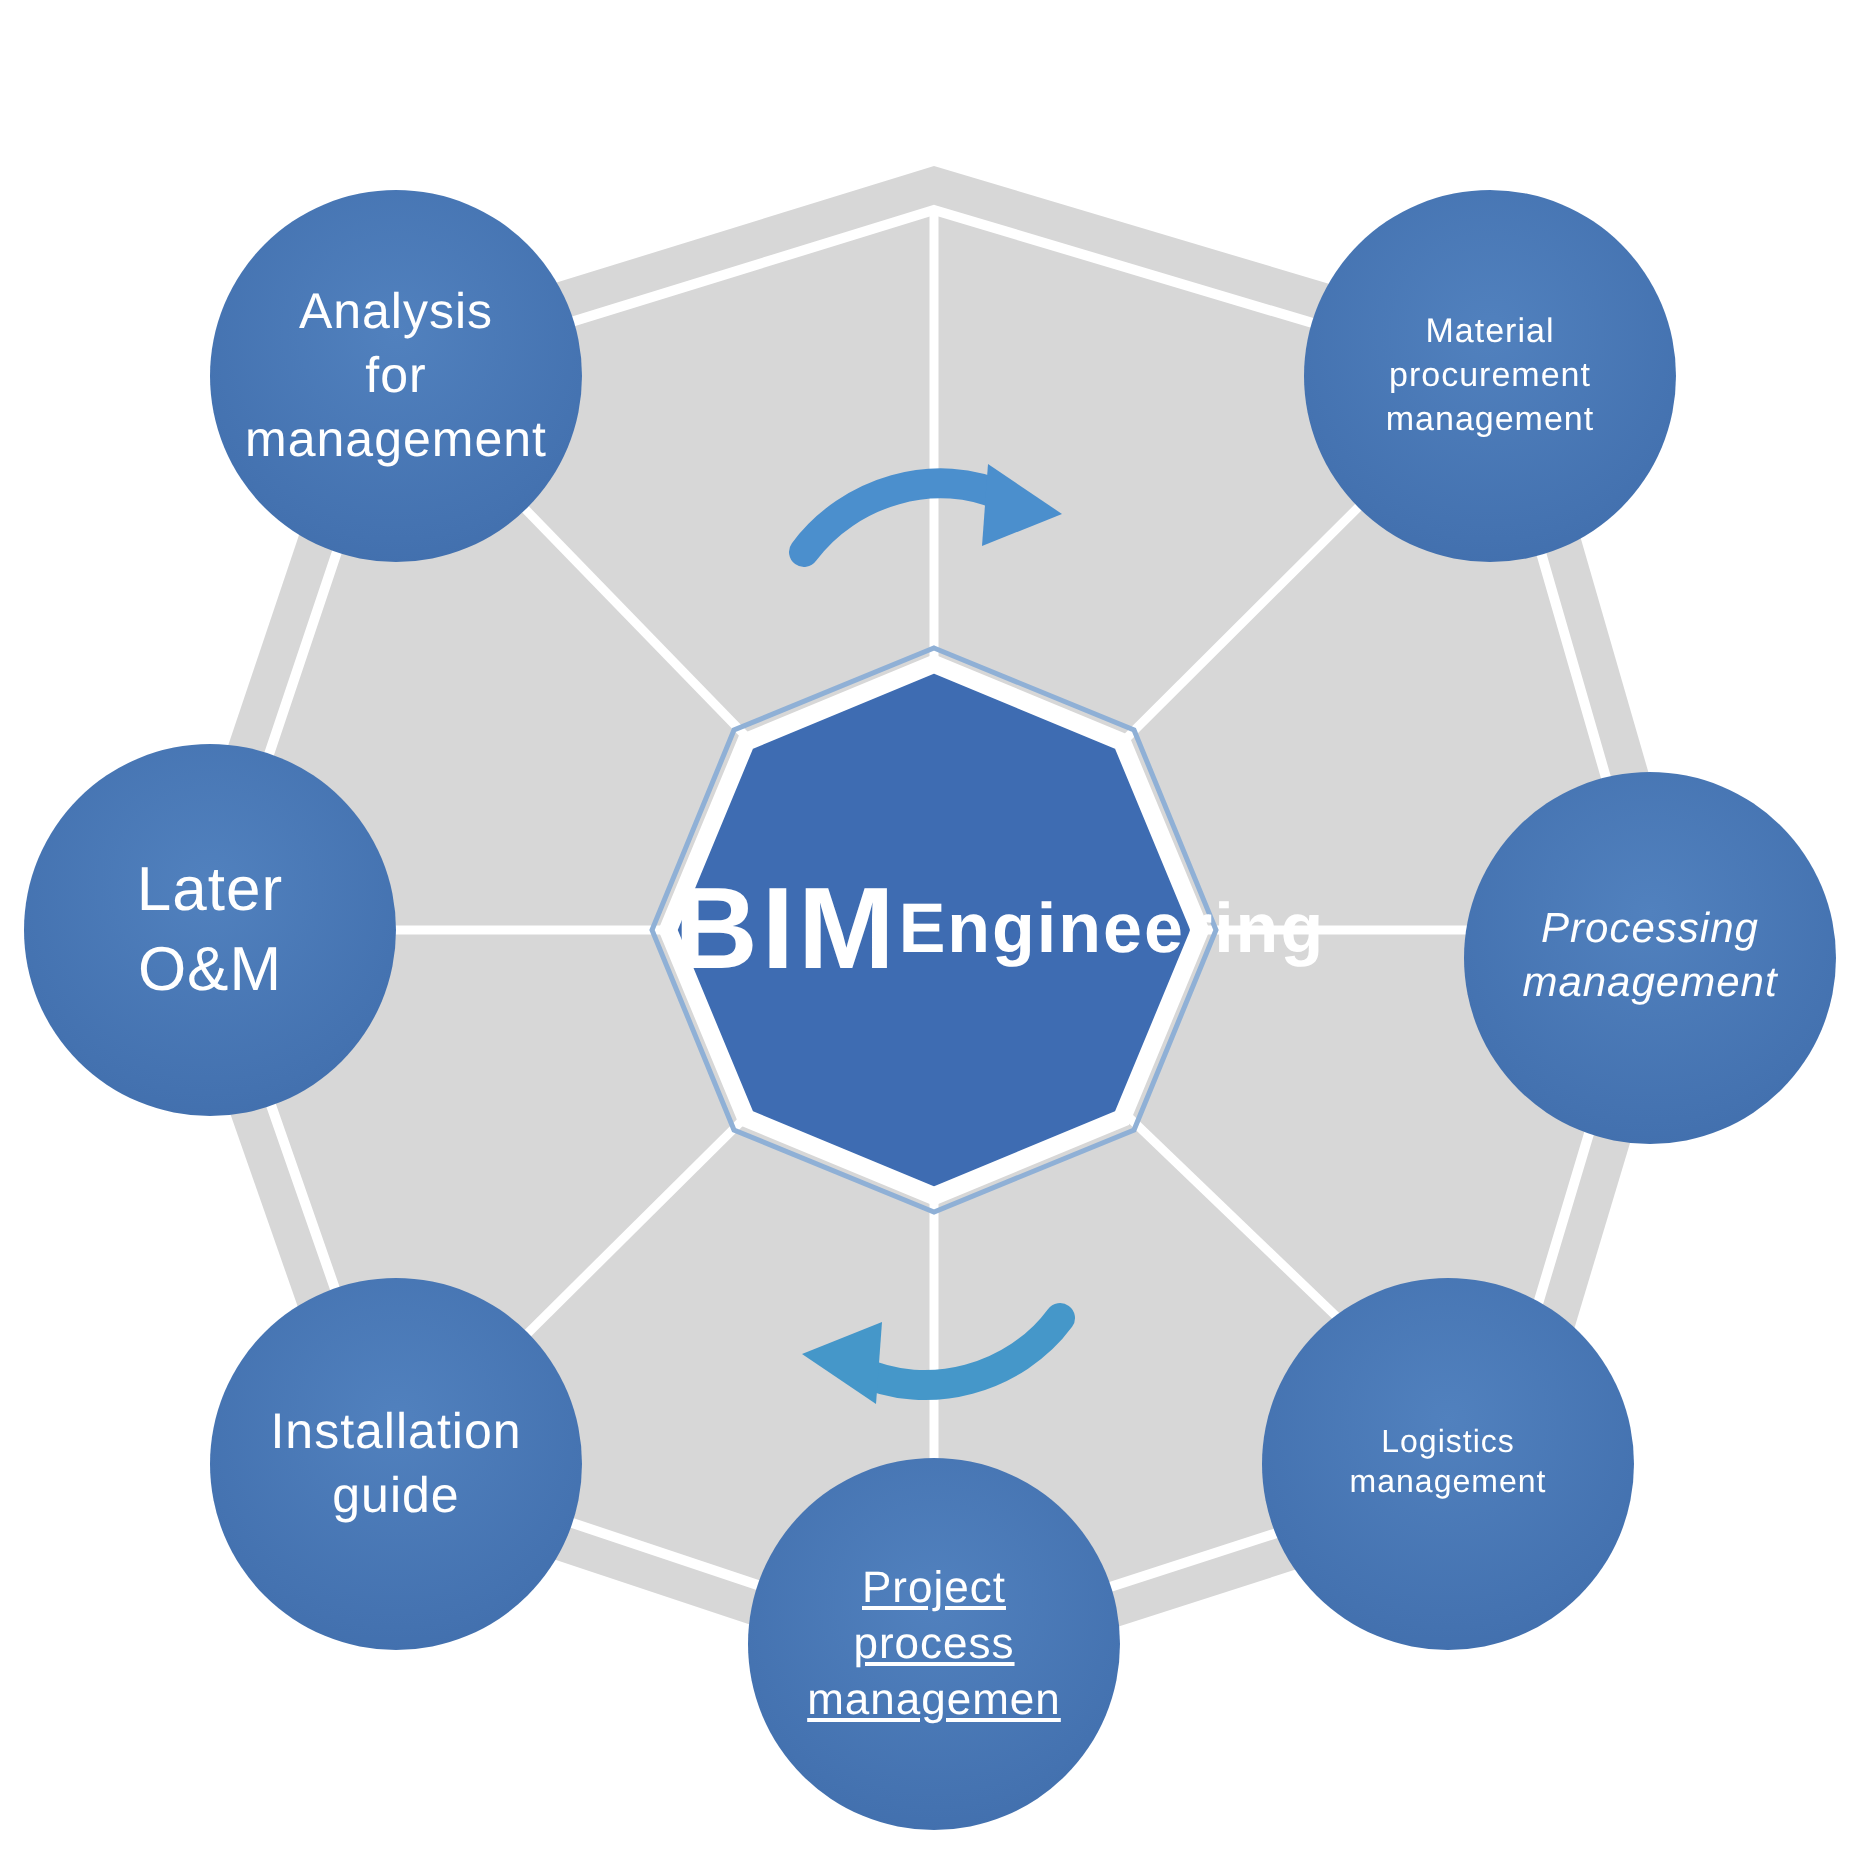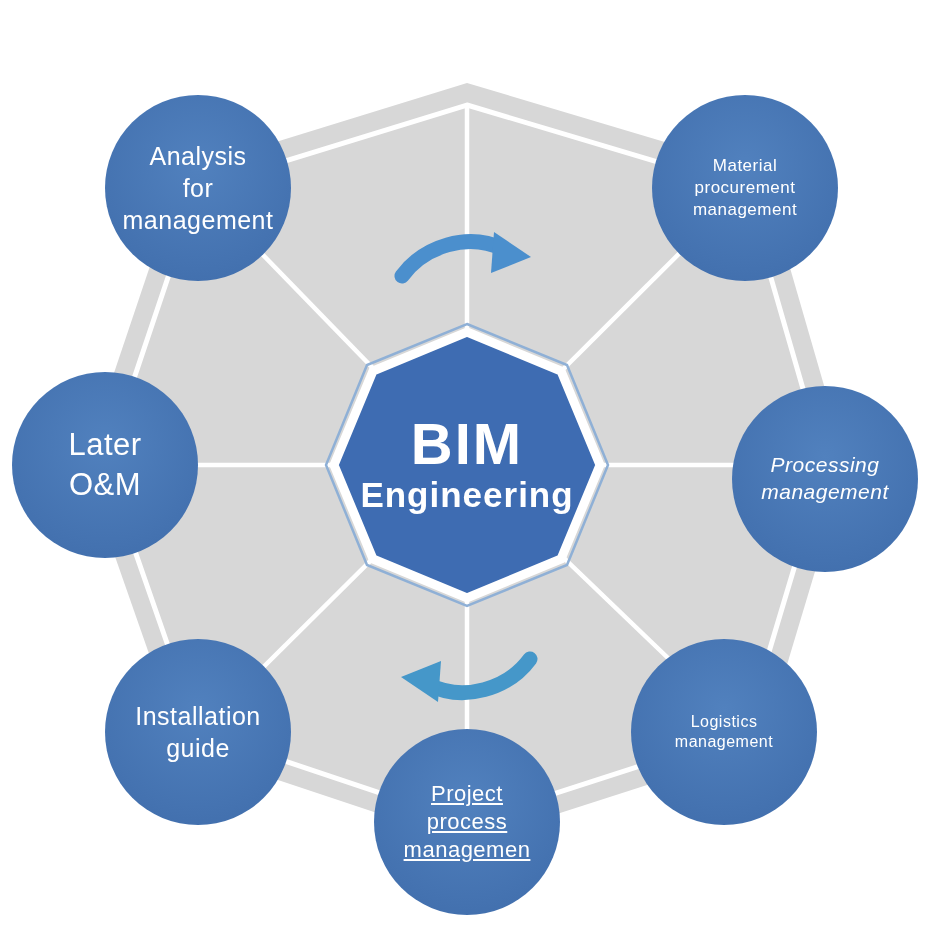--- a/index.html
+++ b/index.html
@@ -47,23 +47,22 @@
   .node-left         { left: 12px;  top: 372px; font-size: 31px; }
   .node-top-left     { left: 105px; top: 95px;  font-size: 25px; }
 
   .center-label {
     position: absolute;
     left: 337px;
     top: 385px;
     width: 260px;
     height: 160px;
     display: flex;
-    flex-direction: column;
+    flex-direction: row;
     align-items: center;
-    justify-content: center;
     color: #ffffff;
     text-align: center;
   }
   .center-label .big {
     font-size: 58px;
     font-weight: bold;
     letter-spacing: 2px;
     line-height: 1.05;
   }
   .center-label .small {

